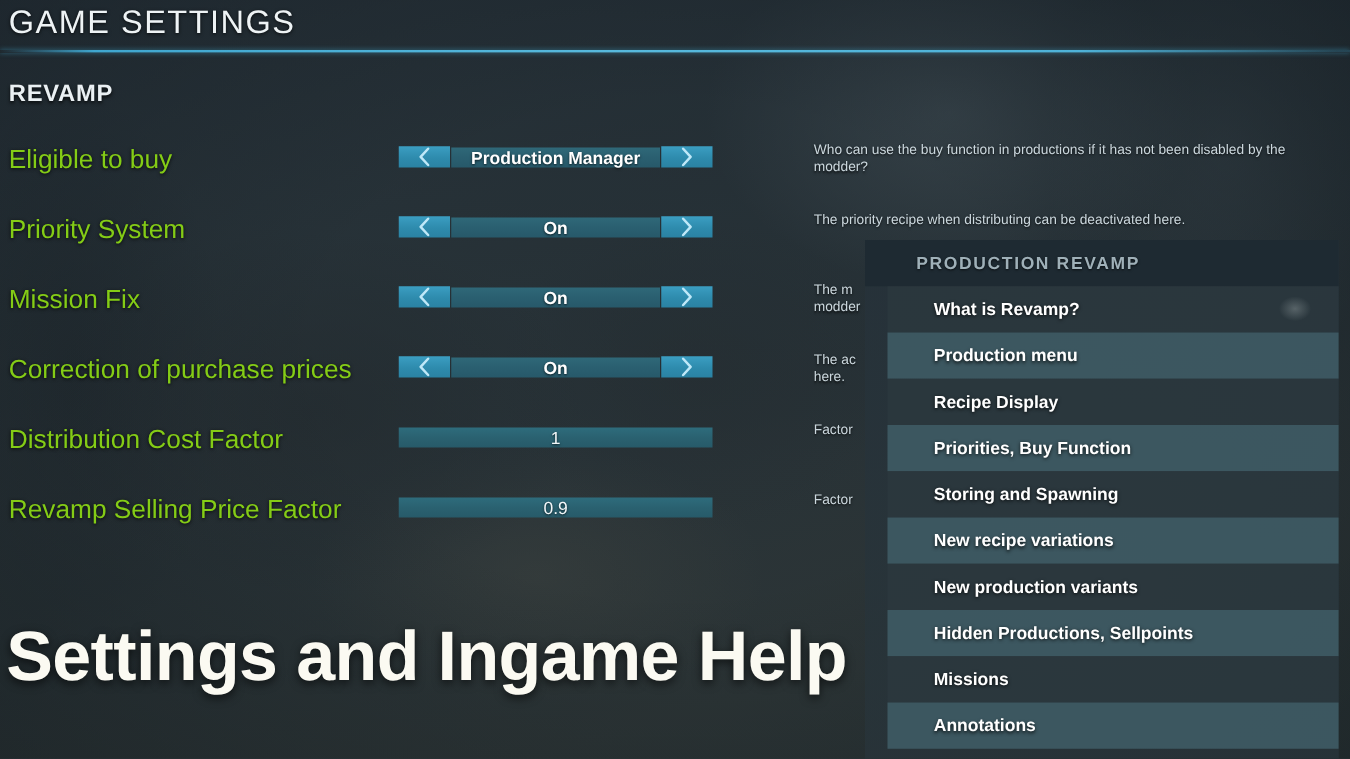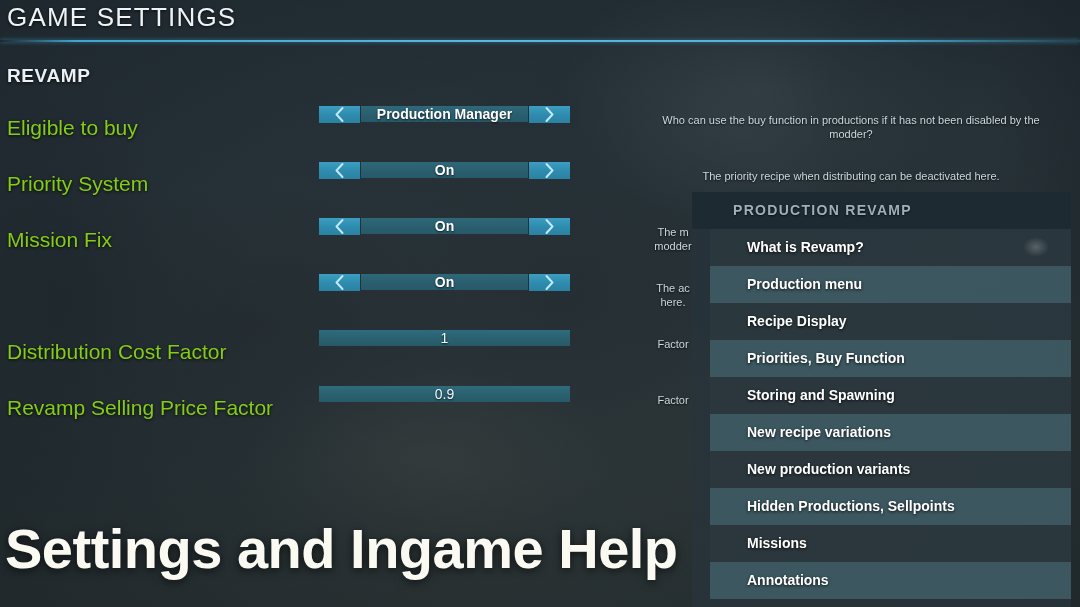--- a/index.html
+++ b/index.html
@@ -57,21 +57,21 @@
   .srow { position:relative; height:56px; }
   .srow .label {
     position:absolute; left:7px; top:13px;
     font-size:21px; color:#84cc16; font-weight:400;
     text-shadow:0 1px 3px rgba(0,0,0,0.8);
     white-space:nowrap;
   }
   .ctrl {
     position:absolute; left:319px; top:3px;
     width:251px; height:39px;
-    display:flex; align-items:flex-start;
+    display:flex; align-items:center;
   }
   .ctrl .arrow {
     width:41px; flex:0 0 41px;
     background:linear-gradient(180deg, #3b9ec2 0%, #2e8bad 55%, #2a82a3 100%);
     display:flex; align-items:center; justify-content:center;
     color:#bfe8f8; font-size:18px; line-height:1;
     text-shadow:0 1px 2px rgba(0,0,0,0.5);
   }
   .ctrl .value {
     flex:1 1 auto;
@@ -83,35 +83,34 @@
   }
   .ctrl.plain .value {
     margin:0;
     background:linear-gradient(180deg, #2e6c7c 0%, #2a6170 52%, #275a69 100%);
     font-weight:400; font-size:14px; color:#f2f7f9;
   }
   .ctrl .arrow svg { display:block; }
 
   
   #help { position:absolute; left:651px; top:103px; width:420px; }
-  .hrow { height:56px; position:relative;text-align:center; }
+  .hrow { height:56px; position:relative; }
   .hrow .htext {
     position:absolute; left:0; top:10px; width:400px;
     font-size:11px; line-height:14px; color:#ccd8de;
     text-shadow:0 1px 2px rgba(0,0,0,0.8);
   }
   .hrow.short .htext { width:44px; overflow:hidden; }
 
   
   #caption {
     position:absolute; left:5px; top:492px;
     font-size:56px; font-weight:bold; letter-spacing:-0.5px;
     color:#fbfaf2; white-space:nowrap;
     text-shadow:0 2px 8px rgba(0,0,0,0.65);
-    margin-top:24px;
   }
 
   
   #toc {
     position:absolute; left:692px; top:192px;
     width:379px; height:415px;
     background:linear-gradient(180deg, rgba(38,50,58,0.82) 0%, rgba(40,52,58,0.80) 100%);
     overflow:hidden;
   }
   #toc-header {
@@ -199,20 +198,21 @@
         </div>
         <div class="value">On</div>
         <div class="arrow">
           <svg width="11" height="17" viewBox="0 0 11 17">
             <polyline points="2.5,2 8.5,8.5 2.5,15" fill="none" stroke="#bfe8f8" stroke-width="2" stroke-linecap="round" stroke-linejoin="round"></polyline>
           </svg>
         </div>
       </div>
     </div>
     <div class="srow">
+      <div class="label">Correction of purchase prices</div>
       <div class="ctrl">
         <div class="arrow">
           <svg width="11" height="17" viewBox="0 0 11 17">
             <polyline points="8.5,2 2.5,8.5 8.5,15" fill="none" stroke="#bfe8f8" stroke-width="2" stroke-linecap="round" stroke-linejoin="round"></polyline>
           </svg>
         </div>
         <div class="value">On</div>
         <div class="arrow">
           <svg width="11" height="17" viewBox="0 0 11 17">
             <polyline points="2.5,2 8.5,8.5 2.5,15" fill="none" stroke="#bfe8f8" stroke-width="2" stroke-linecap="round" stroke-linejoin="round"></polyline>

